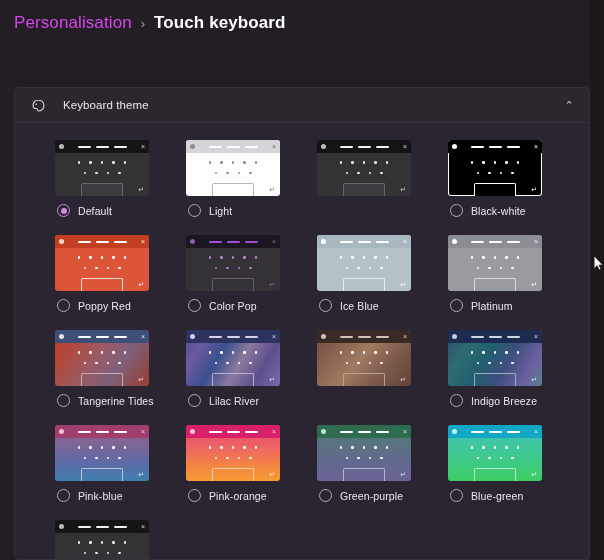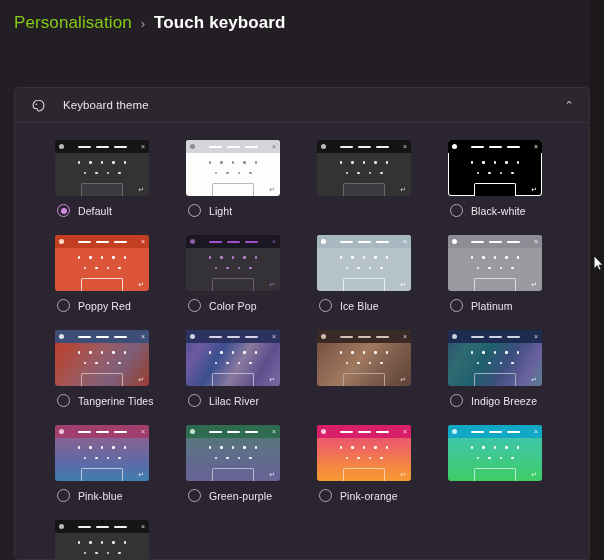--- a/index.html
+++ b/index.html
@@ -37,21 +37,21 @@
     position: absolute;
     left: 14px;
     top: 8px;
     height: 30px;
     display: flex;
     align-items: center;
     gap: 9px;
   }
   .crumb-link {
     font-size: 17px;
-    color: #84cc16;
+    color: #d946ef;
     letter-spacing: .1px;
     cursor: pointer;
   }
   .crumb-sep {
     font-size: 13px;
     color: #a8a2ab;
   }
   .crumb-current {
     font-size: 17px;
     font-weight: bold;
@@ -783,20 +783,56 @@
               <div class="kb-space" style="background: transparent; border-top: 1px solid rgb(185, 198, 216); border-right: 1px solid rgb(185, 198, 216); border-bottom: none; border-left: 1px solid rgb(185, 198, 216); border-image: initial;"></div>
               <div class="kb-enter" style="color: rgb(232, 238, 246);">↵</div>
             </div>
           </div>
           <div class="option-row">
             <span class="radio"></span>
             <span class="option-label">Pink-blue</span>
           </div>
         </div>
         <div class="theme-item">
+          <div class="kb" style="background: linear-gradient(rgb(232, 68, 122) 0%, rgb(239, 106, 94) 45%, rgb(244, 136, 63) 75%, rgb(247, 154, 51) 100%);">
+            <div class="kb-titlebar" style="background: rgb(216, 31, 106);">
+              <span class="kb-gear" style="background: rgb(255, 201, 221);"></span>
+              <span class="kb-dashes">
+                <span class="kb-dash" style="background: rgb(255, 255, 255);"></span>
+                <span class="kb-dash" style="background: rgb(255, 255, 255);"></span>
+                <span class="kb-dash" style="background: rgb(255, 255, 255);"></span>
+              </span>
+              <span class="kb-x" style="color: rgb(255, 214, 228);">×</span>
+            </div>
+            <div class="kb-body">
+              <div class="kb-keys">
+                <div class="kb-keyrow">
+                  <span class="kb-key" style="background: rgb(255, 255, 255);"></span>
+                  <span class="kb-key" style="background: rgb(255, 255, 255);"></span>
+                  <span class="kb-key" style="background: rgb(255, 255, 255);"></span>
+                  <span class="kb-key" style="background: rgb(255, 255, 255);"></span>
+                  <span class="kb-key" style="background: rgb(255, 255, 255);"></span>
+                </div>
+                <div class="kb-keyrow indent">
+                  <span class="kb-key" style="background: rgb(255, 255, 255);"></span>
+                  <span class="kb-key" style="background: rgb(255, 255, 255);"></span>
+                  <span class="kb-key" style="background: rgb(255, 255, 255);"></span>
+                  <span class="kb-key" style="background: rgb(255, 255, 255);"></span>
+                </div>
+              </div>
+              <div class="kb-space" style="background: transparent; border-top: 1px solid rgb(249, 207, 174); border-right: 1px solid rgb(249, 207, 174); border-bottom: none; border-left: 1px solid rgb(249, 207, 174); border-image: initial;"></div>
+              <div class="kb-enter" style="color: rgb(255, 233, 214);">↵</div>
+            </div>
+          </div>
+          <div class="option-row">
+            <span class="radio"></span>
+            <span class="option-label">Pink-orange</span>
+          </div>
+        </div>
+        <div class="theme-item">
           <div class="kb" style="background: linear-gradient(rgb(74, 122, 106) 0%, rgb(92, 114, 133) 40%, rgb(99, 104, 143) 70%, rgb(106, 100, 151) 100%);">
             <div class="kb-titlebar" style="background: rgb(46, 107, 79);">
               <span class="kb-gear" style="background: rgb(191, 228, 207);"></span>
               <span class="kb-dashes">
                 <span class="kb-dash" style="background: rgb(255, 255, 255);"></span>
                 <span class="kb-dash" style="background: rgb(255, 255, 255);"></span>
                 <span class="kb-dash" style="background: rgb(255, 255, 255);"></span>
               </span>
               <span class="kb-x" style="color: rgb(205, 236, 217);">×</span>
             </div>
@@ -819,56 +855,20 @@
               <div class="kb-space" style="background: transparent; border-top: 1px solid rgb(181, 184, 207); border-right: 1px solid rgb(181, 184, 207); border-bottom: none; border-left: 1px solid rgb(181, 184, 207); border-image: initial;"></div>
               <div class="kb-enter" style="color: rgb(223, 224, 239);">↵</div>
             </div>
           </div>
           <div class="option-row">
             <span class="radio"></span>
             <span class="option-label">Green-purple</span>
           </div>
         </div>
         <div class="theme-item">
-          <div class="kb" style="background: linear-gradient(rgb(232, 68, 122) 0%, rgb(239, 106, 94) 45%, rgb(244, 136, 63) 75%, rgb(247, 154, 51) 100%);">
-            <div class="kb-titlebar" style="background: rgb(216, 31, 106);">
-              <span class="kb-gear" style="background: rgb(255, 201, 221);"></span>
-              <span class="kb-dashes">
-                <span class="kb-dash" style="background: rgb(255, 255, 255);"></span>
-                <span class="kb-dash" style="background: rgb(255, 255, 255);"></span>
-                <span class="kb-dash" style="background: rgb(255, 255, 255);"></span>
-              </span>
-              <span class="kb-x" style="color: rgb(255, 214, 228);">×</span>
-            </div>
-            <div class="kb-body">
-              <div class="kb-keys">
-                <div class="kb-keyrow">
-                  <span class="kb-key" style="background: rgb(255, 255, 255);"></span>
-                  <span class="kb-key" style="background: rgb(255, 255, 255);"></span>
-                  <span class="kb-key" style="background: rgb(255, 255, 255);"></span>
-                  <span class="kb-key" style="background: rgb(255, 255, 255);"></span>
-                  <span class="kb-key" style="background: rgb(255, 255, 255);"></span>
-                </div>
-                <div class="kb-keyrow indent">
-                  <span class="kb-key" style="background: rgb(255, 255, 255);"></span>
-                  <span class="kb-key" style="background: rgb(255, 255, 255);"></span>
-                  <span class="kb-key" style="background: rgb(255, 255, 255);"></span>
-                  <span class="kb-key" style="background: rgb(255, 255, 255);"></span>
-                </div>
-              </div>
-              <div class="kb-space" style="background: transparent; border-top: 1px solid rgb(249, 207, 174); border-right: 1px solid rgb(249, 207, 174); border-bottom: none; border-left: 1px solid rgb(249, 207, 174); border-image: initial;"></div>
-              <div class="kb-enter" style="color: rgb(255, 233, 214);">↵</div>
-            </div>
-          </div>
-          <div class="option-row">
-            <span class="radio"></span>
-            <span class="option-label">Pink-orange</span>
-          </div>
-        </div>
-        <div class="theme-item">
           <div class="kb" style="background: linear-gradient(rgb(63, 194, 184) 0%, rgb(63, 201, 143) 55%, rgb(62, 205, 99) 100%);">
             <div class="kb-titlebar" style="background: rgb(16, 168, 196);">
               <span class="kb-gear" style="background: rgb(200, 242, 248);"></span>
               <span class="kb-dashes">
                 <span class="kb-dash" style="background: rgb(255, 255, 255);"></span>
                 <span class="kb-dash" style="background: rgb(255, 255, 255);"></span>
                 <span class="kb-dash" style="background: rgb(255, 255, 255);"></span>
               </span>
               <span class="kb-x" style="color: rgb(214, 245, 249);">×</span>
             </div>
@@ -885,20 +885,24 @@
                   <span class="kb-key" style="background: rgb(255, 255, 255);"></span>
                   <span class="kb-key" style="background: rgb(255, 255, 255);"></span>
                   <span class="kb-key" style="background: rgb(255, 255, 255);"></span>
                   <span class="kb-key" style="background: rgb(255, 255, 255);"></span>
                 </div>
               </div>
               <div class="kb-space" style="background: transparent; border-top: 1px solid rgb(180, 236, 212); border-right: 1px solid rgb(180, 236, 212); border-bottom: none; border-left: 1px solid rgb(180, 236, 212); border-image: initial;"></div>
               <div class="kb-enter" style="color: rgb(224, 247, 234);">↵</div>
             </div>
           </div>
+          <div class="option-row">
+            <span class="radio"></span>
+            <span class="option-label">Blue-green</span>
+          </div>
         </div>
         <div class="theme-item">
           <div class="kb" style="background: rgb(51, 51, 54);">
             <div class="kb-titlebar" style="background: rgb(21, 21, 23);">
               <span class="kb-gear" style="background: rgb(185, 185, 189);"></span>
               <span class="kb-dashes">
                 <span class="kb-dash" style="background: rgb(242, 242, 242);"></span>
                 <span class="kb-dash" style="background: rgb(242, 242, 242);"></span>
                 <span class="kb-dash" style="background: rgb(242, 242, 242);"></span>
               </span>

